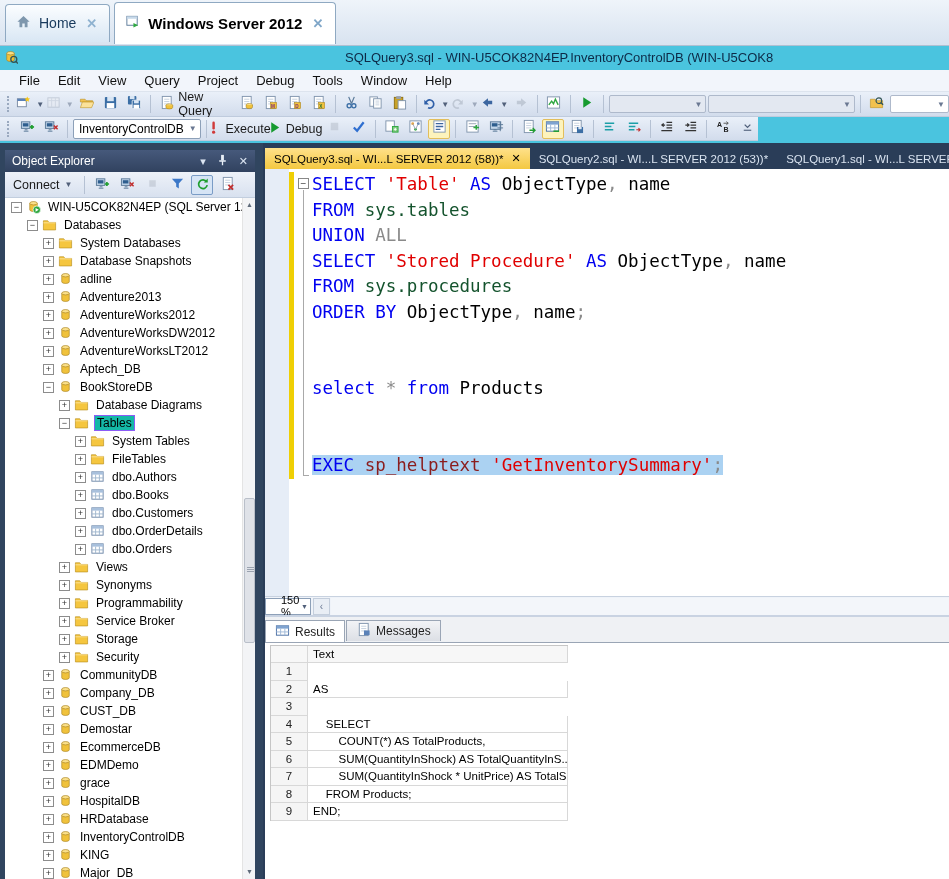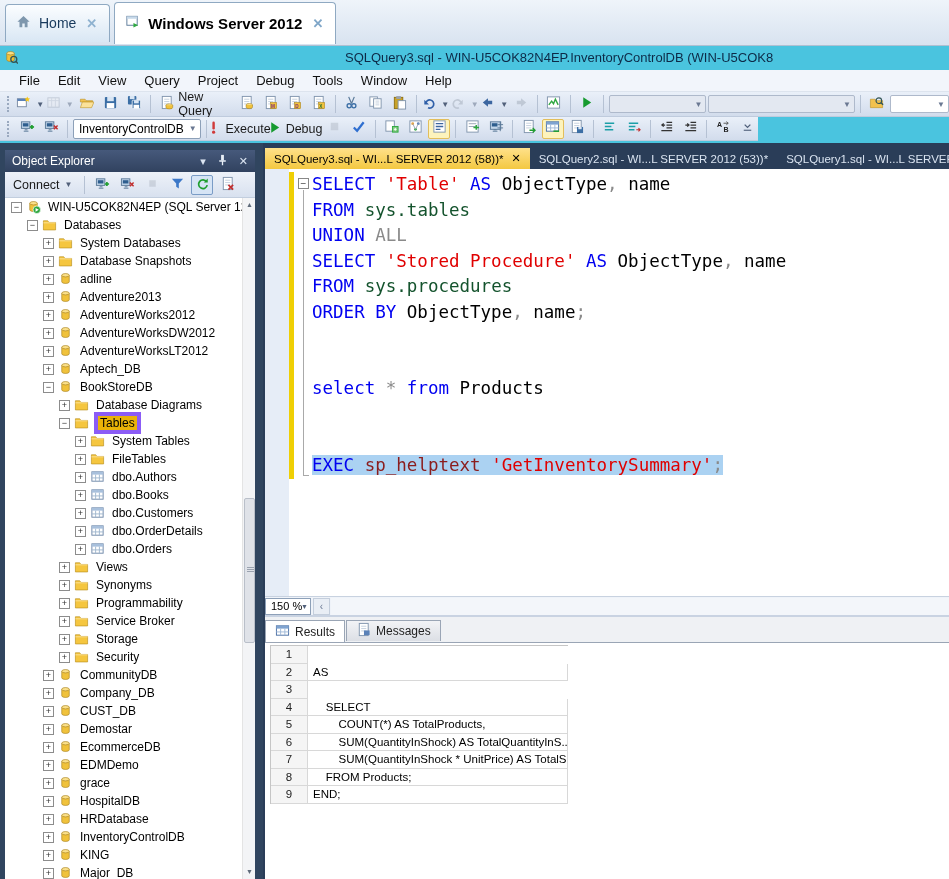--- a/index.html
+++ b/index.html
@@ -44,21 +44,21 @@
   #oePanel{left:0;top:143px;width:258px;height:736px;background:#30455F}
   #oeTitle{position:absolute;left:5px;top:7px;width:250px;height:22px;background:linear-gradient(#46597B,#31425F);color:#fff;font-size:12px;display:flex;align-items:center;padding:0 7px}
   #oeTitle .sp{flex:1}
   #oeTitle .tico{color:#DCE5F2;font-size:11px;margin-left:9px}
   #oeToolbar{position:absolute;left:5px;top:29px;width:250px;height:26px;background:linear-gradient(#EEF2F9,#D8E1EF);border-bottom:1px solid #C2CEDE;display:flex;align-items:center;padding:0 5px;gap:3px;font-size:12px}
   #oeTree{position:absolute;left:5px;top:55px;width:250px;height:681px;background:#fff;overflow:hidden;font-size:12px;color:#000}
   .trow{height:18px;display:flex;align-items:center;white-space:nowrap}
   .expander{width:11px;height:11px;border:1px solid #8C8C8C;background:#fff;font-size:9px;line-height:9px;text-align:center;color:#333;flex:none;margin-right:4px}
   .ticon{width:16px;height:16px;flex:none;margin-right:4px}
   .tlabel{padding:0 2px}
-  .tlabel.sel{background:#eab308;border:4px solid #8b5cf6}
+  .tlabel.sel{background:#14b8a6;border:1px solid #8b5cf6}
   #treeScroll{position:absolute;right:0;top:0;width:13px;height:100%;background:#F3F4F6;border-left:1px solid #E4E4E4}
   .sarrow{position:absolute;left:0;width:13px;height:14px;font-size:7px;color:#5F6B7A;text-align:center;line-height:14px;background:#F3F4F6}
   #sthumb{position:absolute;left:1px;top:300px;width:11px;height:145px;background:#DFE2E8;border:1px solid #B9BFC9;border-radius:2px}
   #sthumb .grips{position:absolute;left:2px;top:68px;width:7px;border-top:1px solid #9AA2AF;box-shadow:0 2px 0 #9AA2AF,0 4px 0 #9AA2AF}
 
   
   #docArea{left:263px;top:143px;width:686px;height:736px;background:#2A3D58}
   #docTabs{position:absolute;left:2px;top:5px;width:684px;height:21px;display:flex;overflow:hidden}
   .dtab{display:flex;align-items:center;gap:8px;padding:0 9px;font-size:11.5px;color:#D9E3F0;white-space:nowrap;cursor:default}
   .dtab.active{background:linear-gradient(#FFE18A,#F3C841);color:#000}
@@ -70,21 +70,21 @@
   #mYellow{position:absolute;left:24px;top:3px;width:5px;height:307px;background:#EFCF05}
   #foldBox{position:absolute;left:33px;top:9px;width:11px;height:11px;border:1px solid #888;background:#fff;font-size:10px;line-height:9px;text-align:center;color:#444}
   #foldLine{position:absolute;left:38px;top:21px;width:6px;height:286px;border-left:1px solid #A9A9A9;border-bottom:1px solid #A9A9A9}
   #code{position:absolute;left:47px;top:3px;right:0;font-family:"DejaVu Sans Mono",monospace;font-size:17.5px;line-height:25.5px;white-space:pre}
   .cline{height:25.5px}
   .cline .selbg{background:#ABD2F2}
   .kw{color:#0000F0}.str{color:#E00000}.sys{color:#14532d}.op{color:#8A8A8A}.sp{color:#8B1D1D}.id{color:#000}
 
   
   #edBottom{position:absolute;left:2px;top:453px;width:684px;height:19px;background:#EFF3F9;border-top:1px solid #C8D2E0;display:flex;align-items:center}
-  #zoomCombo{width:46px;height:17px;background:#fff;border:1px solid #8DA0B8;font-size:11px;display:flex;align-items:center;padding-left:5px;position:relative}
+  #zoomCombo{width:46px;height:17px;background:#fff;border:1px solid #8DA0B8;font-size:11px;display:flex;align-items:center;padding-left:15px;position:relative}
   #zoomCombo .caret{position:absolute;right:2px;top:4px;font-size:7px;color:#51607A}
   #hLeftBtn{width:17px;height:17px;border:1px solid #C4CEDC;background:#E9EEF5;color:#6A7892;font-size:10px;line-height:15px;text-align:center;margin-left:2px}
   #hTrack{flex:1;height:17px;background:#F3F6FA;margin-left:1px}
 
   
   #results{position:absolute;left:2px;top:472px;width:684px;height:264px;background:#EFF1F4;border-top:2px solid #C9D3E2}
   #rTabs{position:absolute;left:0;top:3px;height:22px;display:flex;align-items:flex-start}
   .rtab{display:flex;align-items:center;gap:5px;height:21px;padding:0 9px;font-size:12px;color:#222;border:1px solid #9AA5B5;border-bottom:none;background:linear-gradient(#F2F3F6,#DCDFE5);margin-right:1px}
   .rtab.active{background:#fff;height:22px}
   #rBody{position:absolute;left:0;top:25px;width:684px;height:239px;background:#fff;border-top:1px solid #9AA5B5}
@@ -890,20 +890,24 @@
                 <rect x="3.5" y="1.5" width="9.5" height="13" fill="#fff" stroke="#8195AD"></rect>
                 <path d="M5.5 4.5h5.5M5.5 7h5.5M5.5 9.5h5.5" stroke="#C3CFDD"></path>
                 <rect x="8.5" y="9" width="6" height="5" fill="#5B82B8"></rect>
                 <path d="M8.5 14 l2-1.6" stroke="#5B82B8"></path>
               </svg></span>
             <span>Messages</span>
           </div>
         </div>
       <div id="rBody">
         <div id="grid">
+            <div class="grow">
+              <div class="gc num head"></div>
+              <div class="gc txt head">Text</div>
+            </div>
             <div class="grow sel">
               <div class="gc num">1</div>
             </div>
             <div class="grow">
               <div class="gc num">2</div>
               <div class="gc txt">AS</div>
             </div>
             <div class="grow">
               <div class="gc num">3</div>
             </div>

